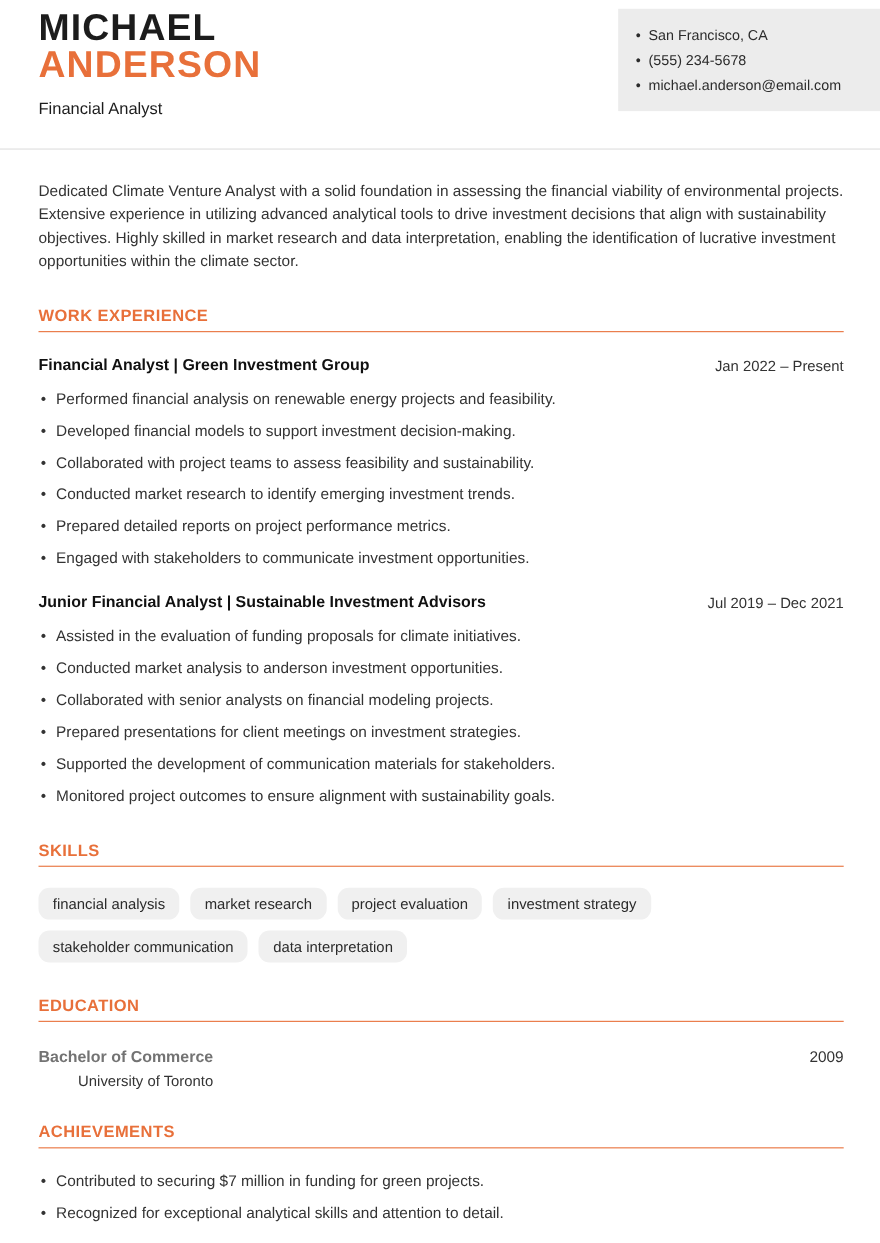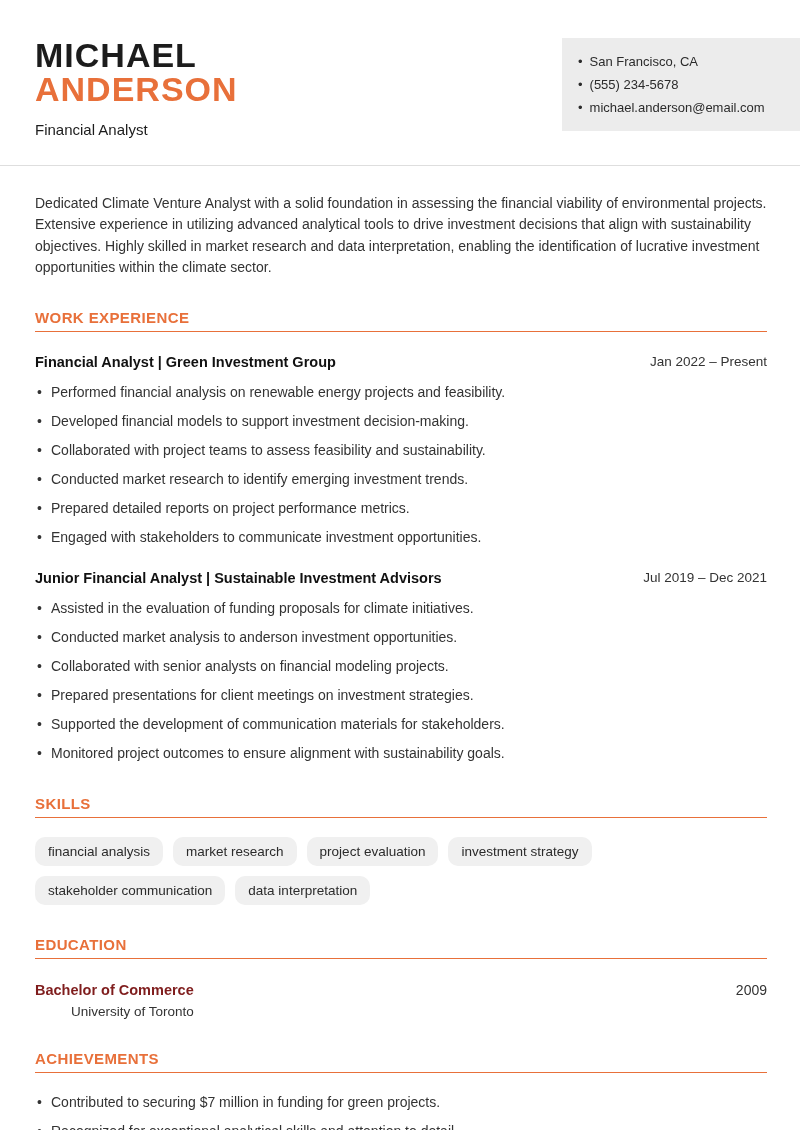--- a/index.html
+++ b/index.html
@@ -11,49 +11,49 @@
   * { margin: 0; padding: 0; box-sizing: border-box; }
   html, body { background: #fff; }
   body {
     width: 800px;
     font-family: "Liberation Sans", sans-serif;
     color: var(--text);
   }
   .page { width: 800px; min-height: 1130px; background: #fff; }
 
   
-  .header-row { display: flex; justify-content: space-between; align-items: flex-start; padding: 38px 0 0 35px; }
+  .header-row { display: flex; justify-content: space-between; align-items: flex-start; padding: 8px 0 0 35px; }
   .name { font-size: 34px; line-height: 1.0; font-weight: 800; letter-spacing: 1px; }
   .name .first { display: block; color: #1C1C1C; }
   .name .last { display: block; color: var(--accent); }
   .job-title { margin-top: 15px; font-size: 15px; color: #1C1C1C; }
   .contact-box { width: 238px; background: var(--contact-box-bg); padding: 12px 14px 12px 16px; }
   .contact-line { display: flex; align-items: baseline; font-size: 13px; color: #2B2B2B; line-height: 23px; }
   .contact-line .dot { margin-right: 7px; }
   .header-divider { border: 0; border-top: 1px solid #DEDEDE; margin-top: 27px; }
 
   
   .content { padding: 0 33px 40px 35px; }
   .summary { margin-top: 27px; font-size: 14px; line-height: 1.52; color: #333; }
   .section { margin-top: 31px; }
   .section-heading {
     font-size: 15px; font-weight: 700; color: var(--accent);
     letter-spacing: 0.4px; padding-bottom: 5px; border-bottom: 1px solid var(--accent);
   }
   .job { margin-top: 22px; }
-  .job-header { display: flex; justify-content: space-between; align-items: flex-start; }
+  .job-header { display: flex; justify-content: space-between; align-items: center; }
   .job-title-line { font-size: 14.5px; font-weight: 700; color: #111; }
   .job-dates { font-size: 13.5px; color: #333; white-space: nowrap; }
   ul.bullets { list-style: none; margin-top: 12px; }
   ul.bullets li { position: relative; padding-left: 16px; font-size: 14px; color: #333; margin-bottom: 8px; line-height: 1.5; }
   ul.bullets li::before { content: "•"; position: absolute; left: 2px; color: #333; }
   .tags { display: flex; flex-wrap: wrap; gap: 10px; margin-top: 19px; }
   .tag { background: var(--tag-bg); padding: 7px 13px; font-size: 13.5px; color: #2B2B2B; border-radius: 10px; }
   .edu-row { display: flex; justify-content: space-between; align-items: baseline; margin-top: 23px; }
-  .edu-degree { font-size: 14.5px; font-weight: 700; color: #7f1d1d; }
+  .edu-degree { font-size: 14.5px; font-weight: 700; color: #737373; }
   .edu-year { font-size: 14px; color: #333; }
   .edu-school { margin-top: 6px; font-size: 13.5px; color: #333; margin-left: 36px; }
 </style>
 </head>
 <body>
 
 <div class="page">
 
   <header class="header-row">
     <div>

